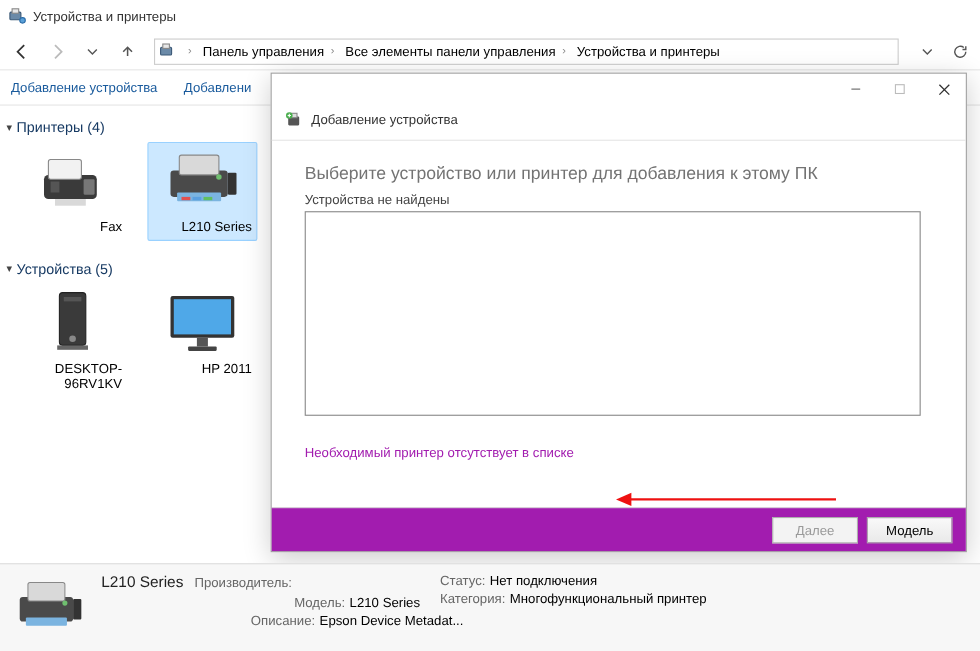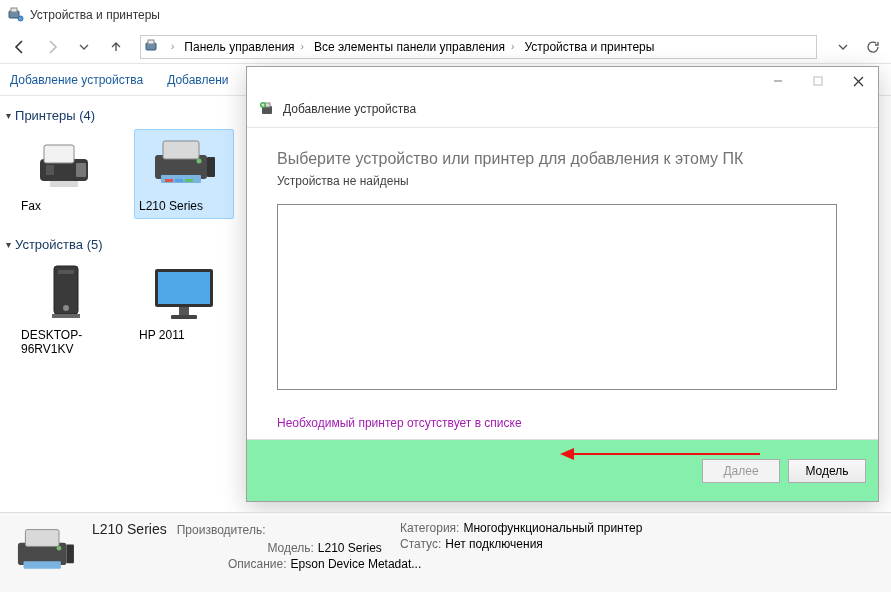--- a/index.html
+++ b/index.html
@@ -24,37 +24,37 @@
   
   .toolbar { height: 32px; display: flex; align-items: center; padding: 0 10px; gap: 24px; border-bottom: 1px solid #e5e5e5; color: #0a4a8a; }
   .toolbar .titem { color: #195a9c; cursor: default; }
 
   
   .content { padding: 6px 10px 0 10px; position: relative; }
   .section-head { display: flex; align-items: center; gap: 4px; color: #0a4a8a; margin: 6px 0 6px -4px; }
   .section-head .chev { font-size: 10px; color: #444; }
   .section-head .title { color: #173a63; font-size: 13px; }
   .items-row { display: flex; gap: 18px; margin-left: 6px; flex-wrap: wrap; }
-  .item { width: 100px; text-align: left; padding: 4px; border: 1px solid transparent; border-radius: 2px; }
+  .item { width: 100px; text-align: right; padding: 4px; border: 1px solid transparent; border-radius: 2px; }
   .item.selected { background: #cce8ff; border-color: #99d1ff; }
   .item .iconbox { width: 72px; height: 62px; margin: 0 auto 4px auto; display:flex; align-items:center; justify-content:center; }
   .item .label { font-size: 12px; word-wrap: break-word; line-height:1.15; }
 
   
   .dialog { position: absolute; left: 246px; top: 66px; width: 633px; height: 436px; background: #fff; border: 1px solid #a0a0a0; box-shadow: 0 6px 24px rgba(0,0,0,.2); }
   .dlg-head { height: 28px; display:flex; align-items:center; justify-content:flex-end; }
   .dlg-head .winbtn { width: 40px; height: 26px; display:inline-flex; align-items:center; justify-content:center; color:#555; }
   .dlg-subhead { padding: 6px 12px 10px 12px; display:flex; align-items:center; gap:8px; border-bottom:1px solid #e5e5e5; }
   .dlg-subhead .stxt { font-size:12px; color:#333; }
   .dlg-body { padding: 22px 30px 10px 30px; }
   .dlg-h1 { font-size: 16px; color: #737373; margin: 0 0 6px 0; font-weight: normal; }
-  .dlg-sub { font-size: 12px; color: #444; margin-bottom: 16px; }
+  .dlg-sub { font-size: 12px; color: #444; margin-bottom: 4px; }
   .dlg-listbox { width: 560px; height: 186px; border: 1px solid #888; background: #fff; }
   .dlg-link { margin-top: 26px; color: #a21caf; font-size: 12px; display:inline-block; }
-  .dlg-footer { position:absolute; bottom:0; left:0; right:0; height:62px; background:#86efac; border-top:1px solid #ddd; display:flex; align-items:center; justify-content:flex-end; gap:8px; padding:0 12px; }
+  .dlg-footer { position:absolute; bottom:0; left:0; right:0; height:40px; background:#a21caf; border-top:1px solid #ddd; display:flex; align-items:center; justify-content:flex-end; gap:8px; padding:0 12px; }
   .btn { min-width: 78px; height: 24px; border: 1px solid #adadad; background: linear-gradient(#f9f9f9,#e9e9e9); font-size:12px; padding:0 10px; }
   .btn.disabled { color:#9a9a9a; background:#f3f3f3; }
 
   
   .arrow-anno { position:absolute; left:560px; top:445px; width:210px; height:18px; pointer-events:none; }
 
   
   .details { position:absolute; bottom:0; left:0; right:0; height:80px; border-top:1px solid #dcdcdc; background:#f7f7f7; display:flex; align-items:flex-start; padding:8px 10px; gap:12px; }
   .details .thumb { width:70px; height:62px; display:flex; align-items:center; justify-content:center; }
   .details .info { display:flex; flex-direction:column; gap:2px; font-size:12px; }
@@ -275,21 +275,21 @@
       <span class="k">Модель:</span>
       <span>L210 Series</span>
     </div>
     <div class="row" style="margin-left:136px;">
       <span class="k">Описание:</span>
       <span>Epson Device Metadat...</span>
     </div>
   </div>
   <div class="col2">
     <div class="row">
+      <span class="k">Статус:</span>
+      <span>Нет подключения</span>
+    </div>
+    <div class="row">
       <span class="k">Категория:</span>
       <span>Многофункциональный принтер</span>
     </div>
-    <div class="row">
-      <span class="k">Статус:</span>
-      <span>Нет подключения</span>
-    </div>
   </div>
 </div>
 
 </body></html>

